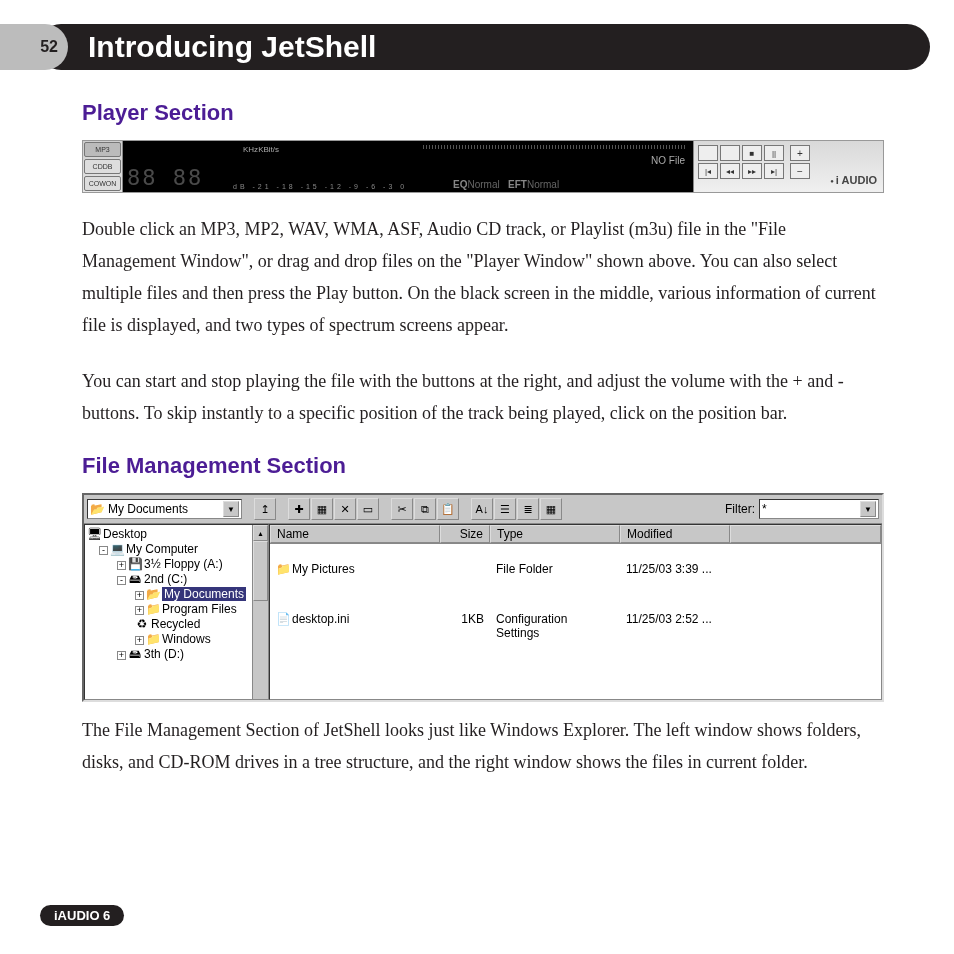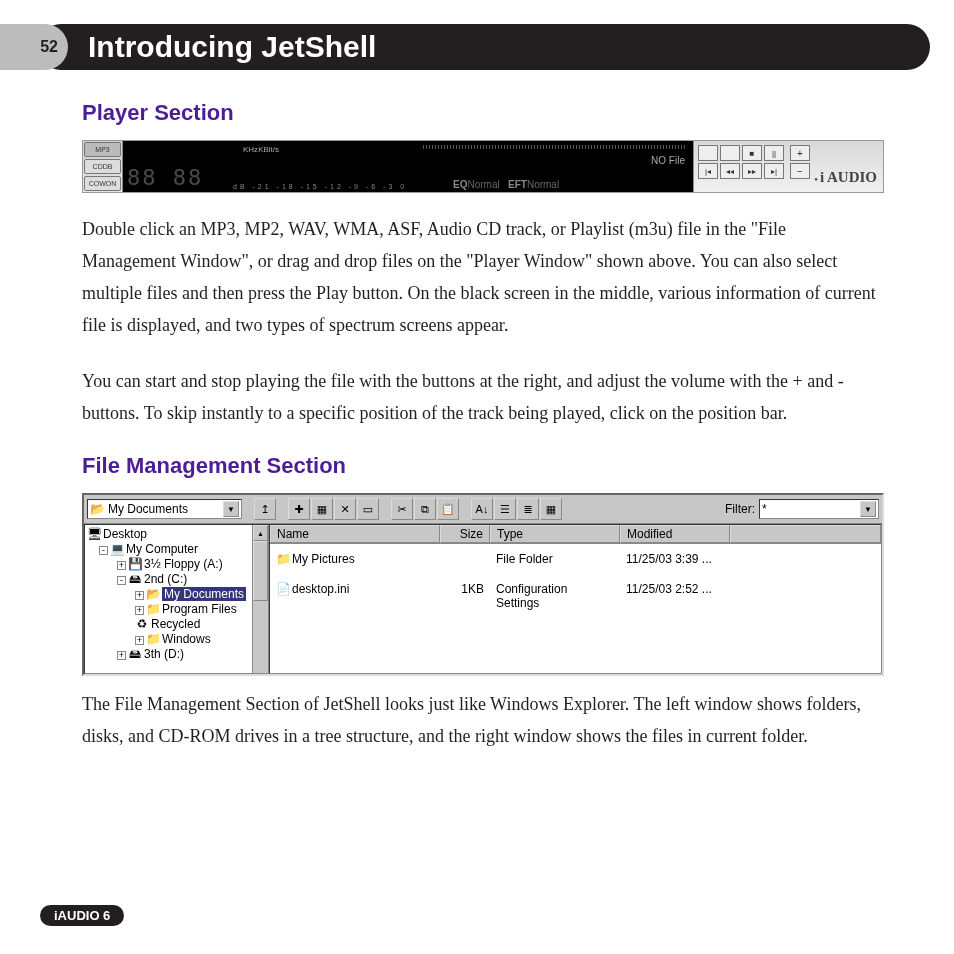--- a/index.html
+++ b/index.html
@@ -144,22 +144,22 @@
     font-size:8px;
     display:flex;align-items:center;justify-content:center;
     color:#333;
   }
   .vol-col { display:flex; flex-direction:column; gap:2px;}
   .vol-btn {
     width:20px;height:16px;border:1px solid #777;background:#eee;
     display:flex;align-items:center;justify-content:center;font-size:10px;color:#333;
   }
   .iaudio-logo {
-    position:absolute; right:6px; bottom:6px; font-size:15px; font-weight:bold; color:#444;
-    font-family: Liberation Serif, serif;
+    position:absolute; right:6px; bottom:6px; font-size:11px; font-weight:bold; color:#444;
+    font-family: Liberation Sans, sans-serif;
   }
   .iaudio-logo::before{content:"●"; font-size:6px; margin-right:2px; vertical-align:middle;}
   .player{position:relative;}
 
   
   .filemgr {
     border: 2px solid #666;
     border-right-color:#ddd;
     border-bottom-color:#ddd;
     background:#c7c7c7;
@@ -186,21 +186,21 @@
     width:16px;height:16px;background:#c7c7c7;border:1px outset #ddd;
     display:flex;align-items:center;justify-content:center;font-size:8px;
   }
   .tb-sep { width:4px; }
   .tb-btn {
     width:22px;height:22px;border:1px outset #ddd;background:#c7c7c7;
     display:flex;align-items:center;justify-content:center;font-size:11px;color:#000;
   }
   .tb-group { display:flex; gap:1px; }
   .filter-label { font-size:12px; color:#000; margin-left:4px;}
-  .fm-body { display:flex; height:150px; }
+  .fm-body { display:flex; height:176px; }
   .tree {
     width:185px; background:#fff; border:1px inset #888; overflow:hidden;
     font-size:12px; position:relative;
   }
   .tree-scroll {
     position:absolute; right:0; top:0; bottom:0; width:16px; background:#c7c7c7;
     border-left:1px solid #888;
   }
   .tree-scroll .sb-btn{height:16px;border:1px outset #ddd;background:#c7c7c7;display:flex;align-items:center;justify-content:center;font-size:8px;}
   .tree-scroll .sb-thumb{height:60px;border:1px outset #ddd;background:#c7c7c7;margin-top:0;}
@@ -214,21 +214,21 @@
   .selected{background:#35357a;color:#fff;padding:0 2px;}
   .listview{flex:1;background:#fff;border:1px inset #888;overflow:hidden;}
   .lv-head{display:flex;background:#c7c7c7;border-bottom:1px solid #888;font-size:12px;}
   .lv-col{border:1px outset #ddd;padding:1px 6px;height:18px;}
   .lv-col.name{width:170px;}
   .lv-col.size{width:50px;text-align:right;}
   .lv-col.type{width:130px;}
   .lv-col.mod{width:110px;}
   .lv-col.rest{flex:1;}
   .lv-row{display:flex;font-size:12px;padding:0;}
-  .lv-cell{padding:8px 6px;}
+  .lv-cell{padding:18px 6px;}
   .lv-cell.name{width:170px;}
   .lv-cell.size{width:50px;text-align:right;}
   .lv-cell.type{width:130px;}
   .lv-cell.mod{width:110px;}
   .lv-ico{display:inline-block;width:14px;text-align:center;margin-right:2px;}
 
   .footer-badge {
     position:absolute;
     left:40px;
     bottom:28px;

